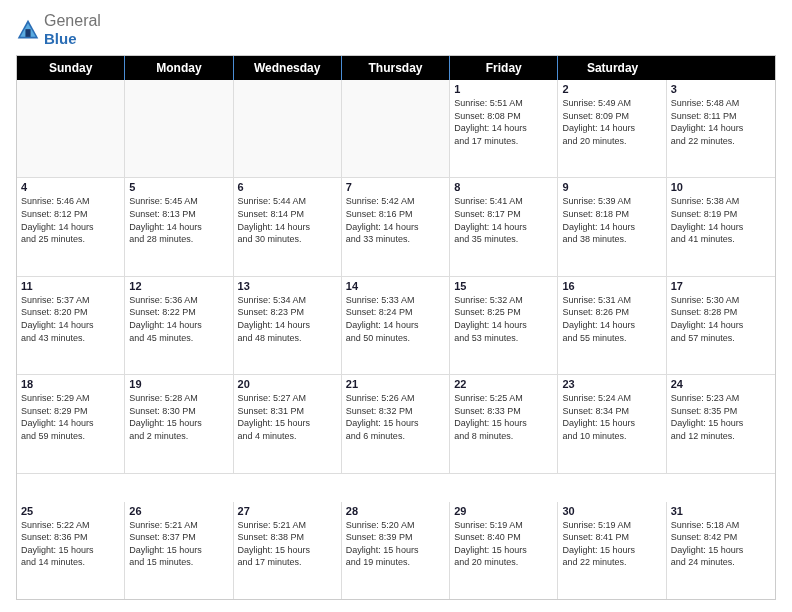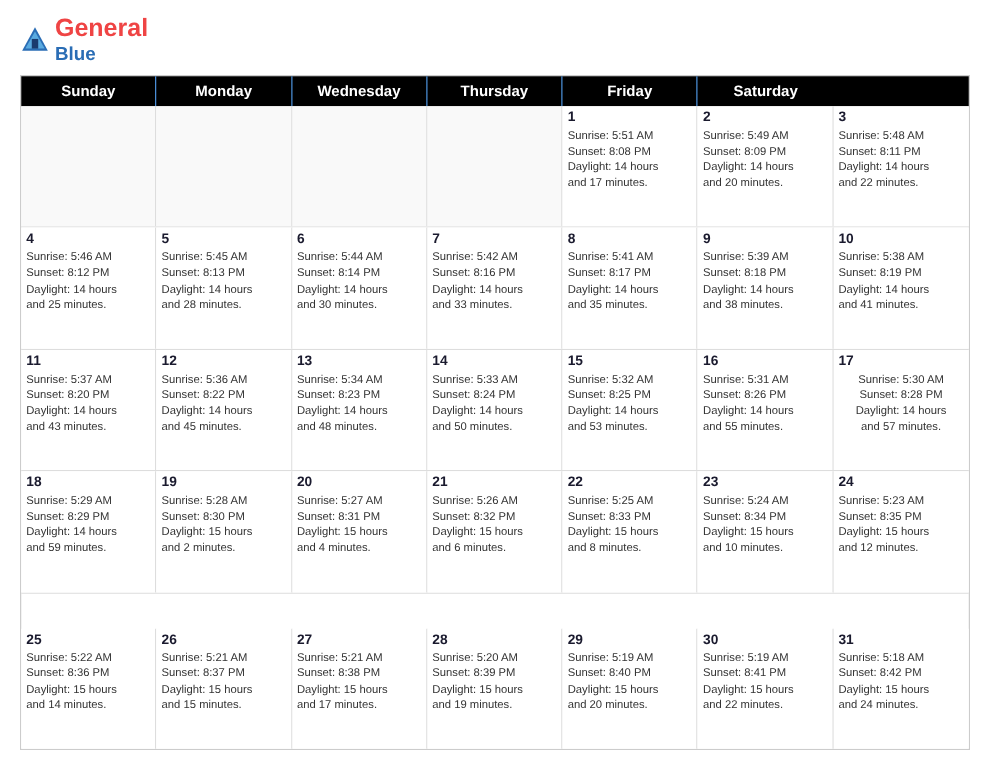--- a/index.html
+++ b/index.html
@@ -103,21 +103,21 @@
 
 <div class="page">
   <div class="header">
     <div class="logo">
       <svg class="logo-icon" viewBox="0 0 28 28">
         <polygon points="14,2 26,24 2,24" fill="#2a6db5"></polygon>
         <polygon points="14,6 23,22 5,22" fill="#5aaae0"></polygon>
         <rect x="11" y="13" width="6" height="9" fill="#1a3a6e"></rect>
       </svg>
       <div>
-        <div style="font-size:20px;font-weight:bold;color:#ef4444;">General</div>
+        <div style="font-size:16px;font-weight:normal;color:#737373;">General</div>
         <div style="font-size:15px;font-weight:bold;color:#2a6db5;">Blue</div>
       </div>
     </div>
     <div class="title-area">
       <div class="month-title"></div>
       <div class="subtitle"></div>
     </div>
   </div>
 
   <div class="calendar">
@@ -246,21 +246,21 @@
           </div>
           <div class="cal-cell">
             <div class="day-num">16</div>
             <div class="cell-info" style="white-space: pre-line;">Sunrise: 5:31 AM
 Sunset: 8:26 PM
 Daylight: 14 hours
 and 55 minutes.</div>
           </div>
           <div class="cal-cell">
             <div class="day-num">17</div>
-            <div class="cell-info" style="white-space: pre-line; text-align: center;">Sunrise: 5:30 AM
+            <div class="cell-info" style="white-space: pre-line;">Sunrise: 5:30 AM
 Sunset: 8:28 PM
 Daylight: 14 hours
 and 57 minutes.</div>
           </div>
         </div>
         <div class="cal-row">
           <div class="cal-cell">
             <div class="day-num">18</div>
             <div class="cell-info" style="white-space: pre-line;">Sunrise: 5:29 AM
 Sunset: 8:29 PM

